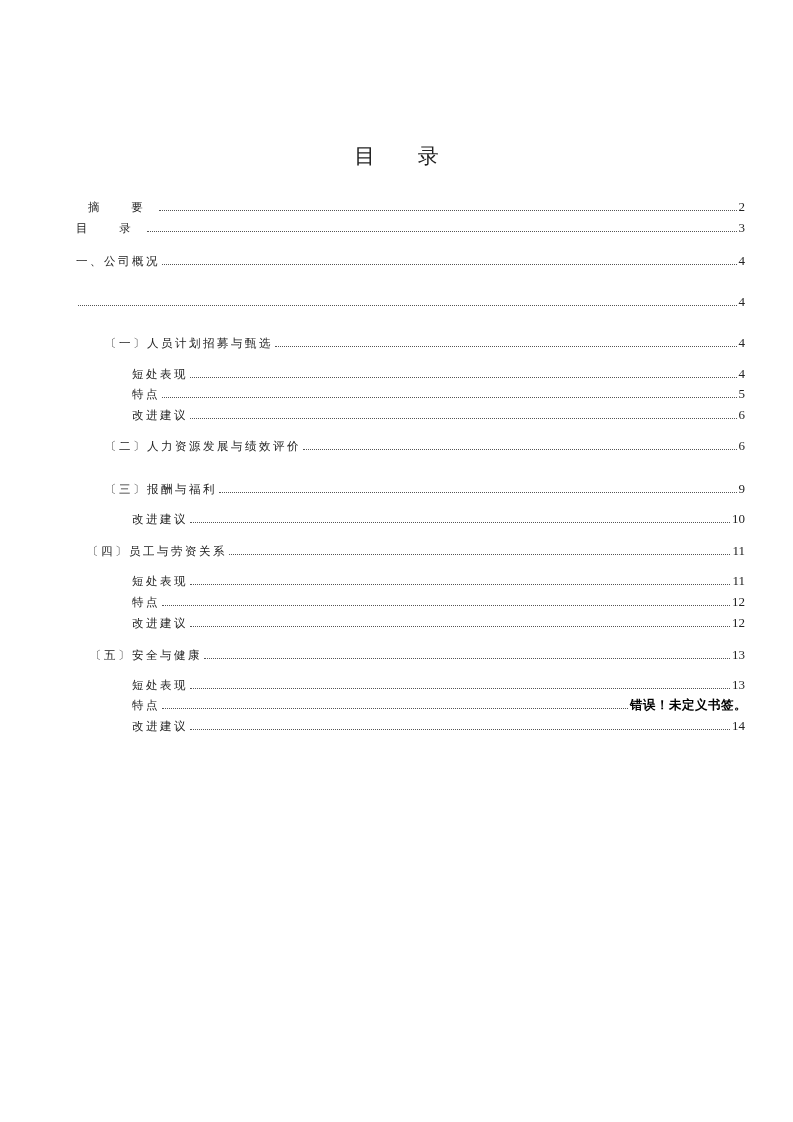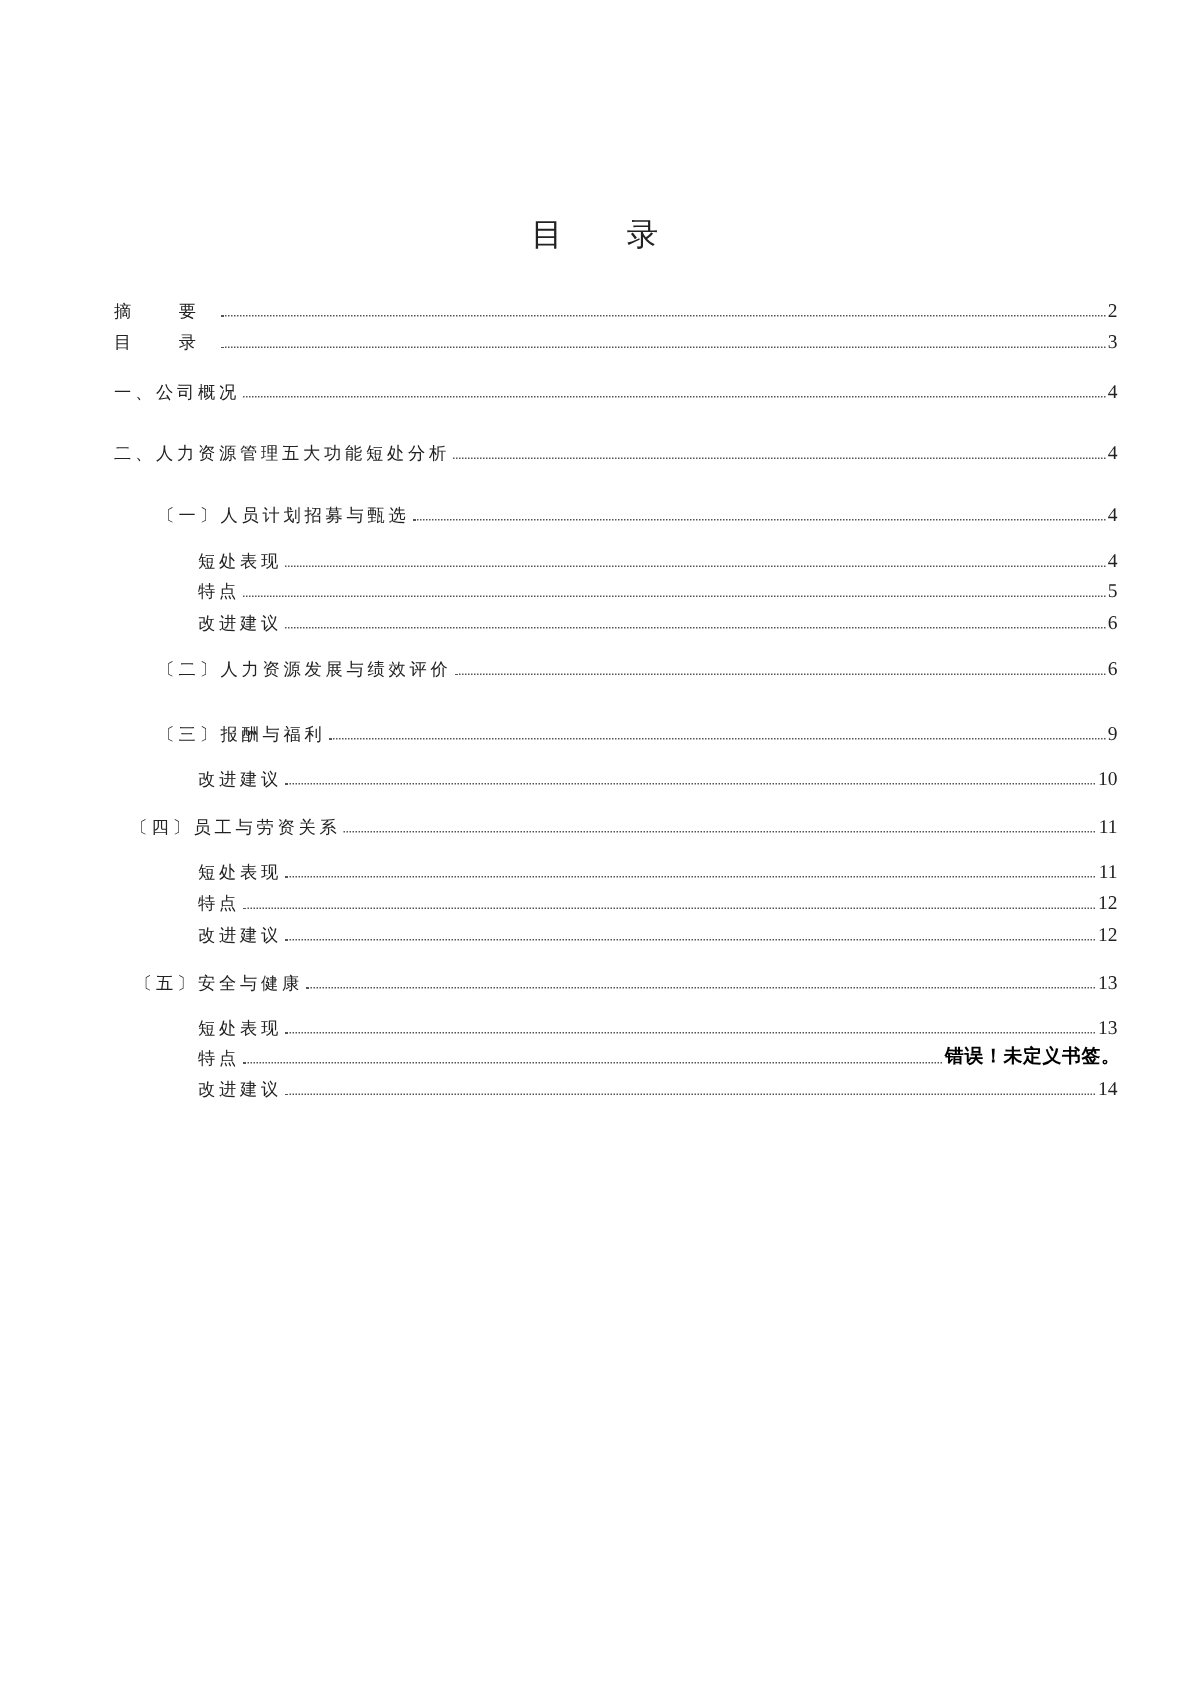--- a/index.html
+++ b/index.html
@@ -65,53 +65,52 @@
       height: 0;
     }
     .toc-page {
       flex: 0 0 auto;
       font-family: "Liberation Serif", serif;
       font-size: 13px;
       text-align: right;
       white-space: nowrap;
     }
     .toc-page.error {
-      font-family: Liberation Mono, monospace;
+      font-family: Liberation Serif, serif;
       font-weight: bold;
       font-size: 12.5px;
       color: #000;
       letter-spacing: 0.5px;
     }
   </style>
 </head>
 <body>
 
 <div class="page">
   <div class="doc-title">目 录</div>
 
-  <div class="toc-row" style="left:76px; top:199px;justify-content:flex-end;">
+  <div class="toc-row" style="left:88px; top:199px;justify-content:flex-end;">
     <span class="toc-label wide">摘 要</span>
     <span class="toc-leader"></span>
     <span class="toc-page">2</span>
   </div>
 
   <div class="toc-row" style="left:76px; top:220px;">
     <span class="toc-label wide">目 录</span>
     <span class="toc-leader"></span>
     <span class="toc-page">3</span>
   </div>
 
   <div class="toc-row" style="left:76px; top:253px;align-items:flex-end;">
     <span class="toc-label">一、公司概况</span>
     <span class="toc-leader"></span>
     <span class="toc-page">4</span>
   </div>
 
   <div class="toc-row" style="left:76px; top:294px;">
-    <span class="toc-label">二、人力资源管理五大功能短处分析</span>
     <span class="toc-leader"></span>
     <span class="toc-page">4</span>
   </div>
 
   <div class="toc-row" style="left:105px; top:335px;">
     <span class="toc-label">〔一〕人员计划招募与甄选</span>
     <span class="toc-leader"></span>
     <span class="toc-page">4</span>
   </div>
 

